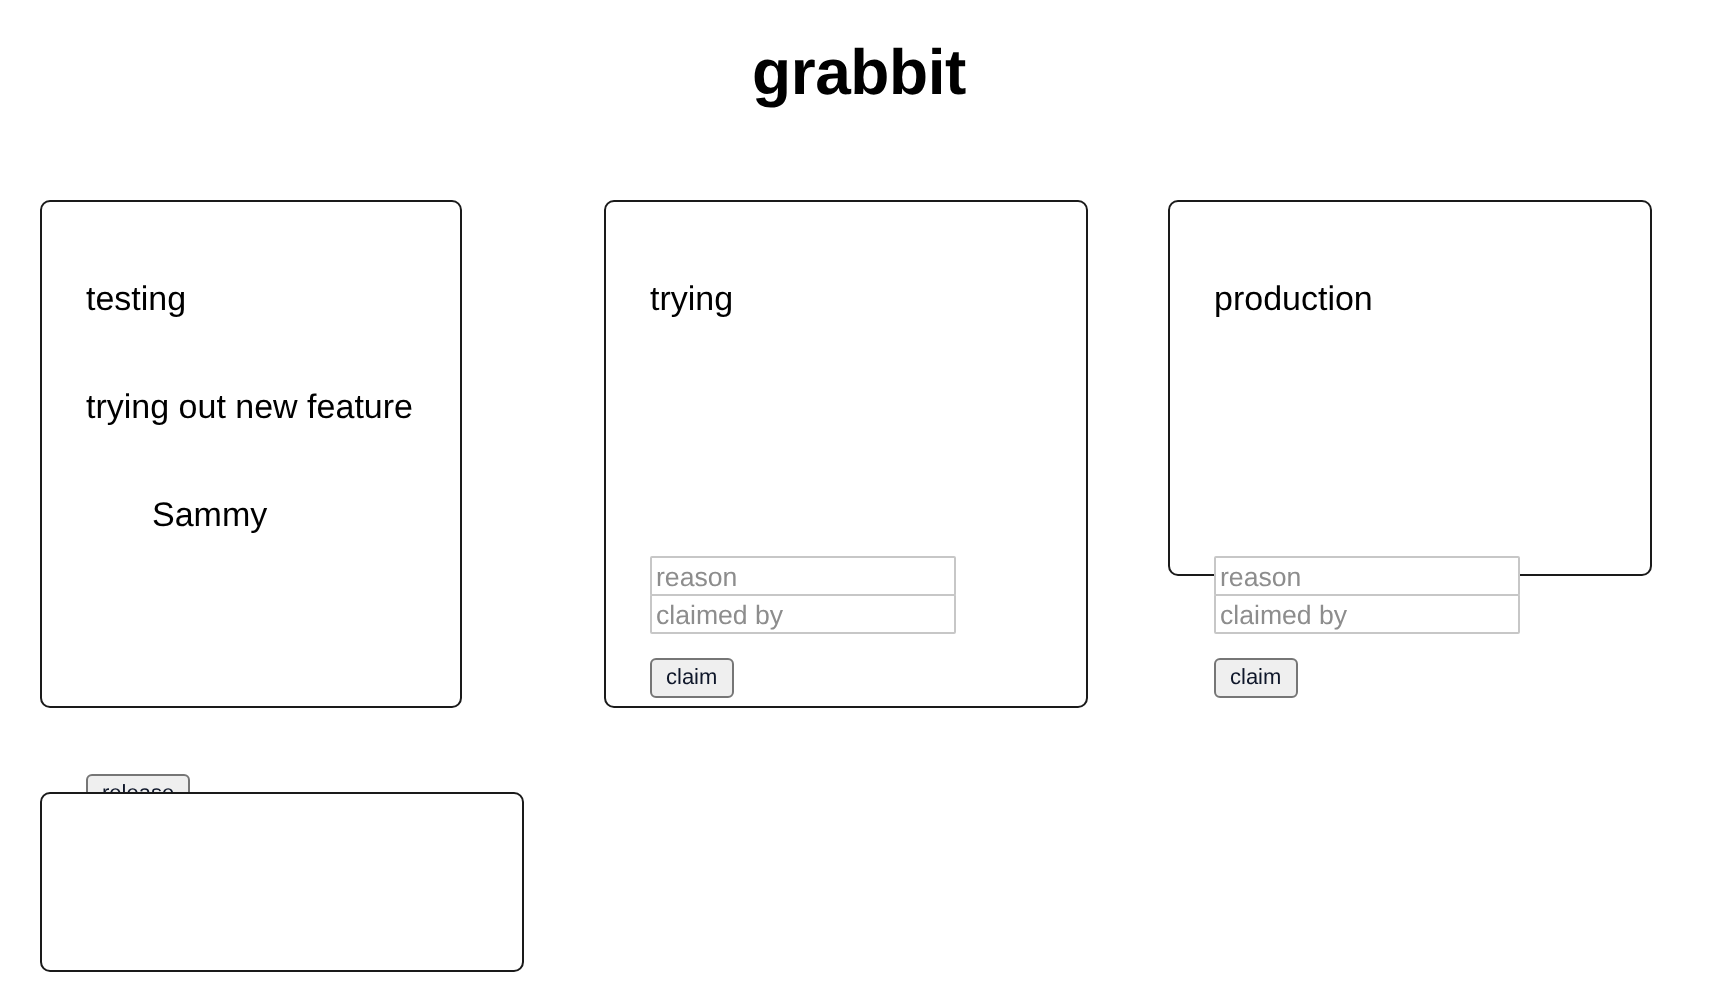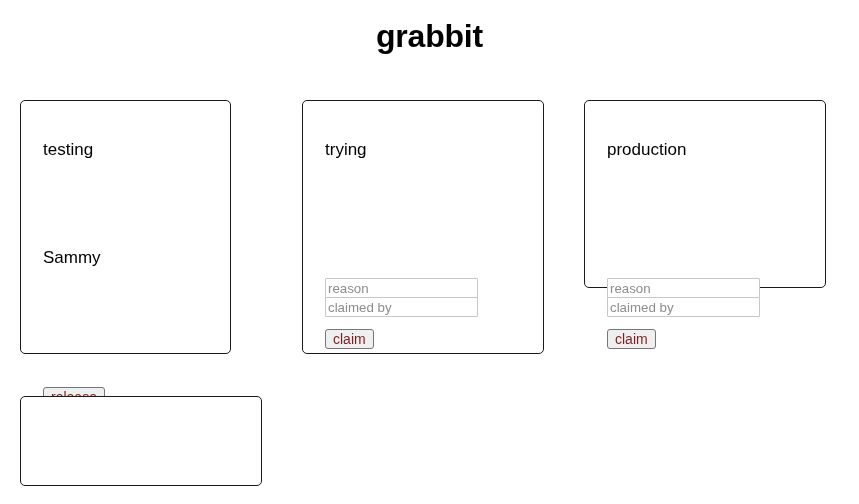--- a/index.html
+++ b/index.html
@@ -45,21 +45,21 @@
   .resource-name-text {
     font-size: 17px;
     line-height: 20px;
     margin: 0;
     position: absolute;
     left: 22px;
   }
 
   .line-title   { top: 39px; }
   .line-reason  { top: 93px; }
-  .line-claimed { top: 147px; }
+  .line-claimed { top: 147px; margin-left: 33px; }
 
   .field {
     position: absolute;
     box-sizing: border-box;
     left: 22px;
     width: 153px;
     height: 20px;
     border: 1px solid #c7c7c7;
     border-radius: 1px;
     background: #ffffff;
@@ -74,42 +74,43 @@
 
   .field-reason     { top: 177px; }
   .field-claimed-by { top: 196px; }
 
   .btn {
     position: absolute;
     box-sizing: border-box;
     left: 22px;
     display: block;
     font-family: "Liberation Sans", sans-serif;
-    font-size: 14px;
+    font-size: 11px;
     line-height: 14px;
-    color: #7f1d1d;
+    color: #0f172a;
     background: #efefef;
     border: 1px solid #767676;
     border-radius: 3px;
     padding: 2px 7px;
     text-align: left;
     cursor: default;
   }
 
   .btn-claim   { top: 228px; }
   .btn-release { top: 286px; }
   .btn-delete  { top: 311px; }
 </style>
 </head>
 <body>
 
 <h1 class="page-title">grabbit</h1>
 
 <div class="card card-resource-testing">
   <p class="resource-name-text line-title">testing</p>
+  <p class="resource-name-text line-reason">trying out new feature</p>
   <p class="resource-name-text line-claimed">Sammy</p>
   <button class="btn btn-release">release</button>
   <button class="btn btn-delete">delete</button>
 </div>
 
 <div class="card card-resource-staging">
   <p class="resource-name-text line-title">trying</p>
   <input class="field field-reason" type="text" placeholder="reason" style="">
   <input class="field field-claimed-by" type="text" placeholder="claimed by" style="">
   <button class="btn btn-claim">claim</button>

